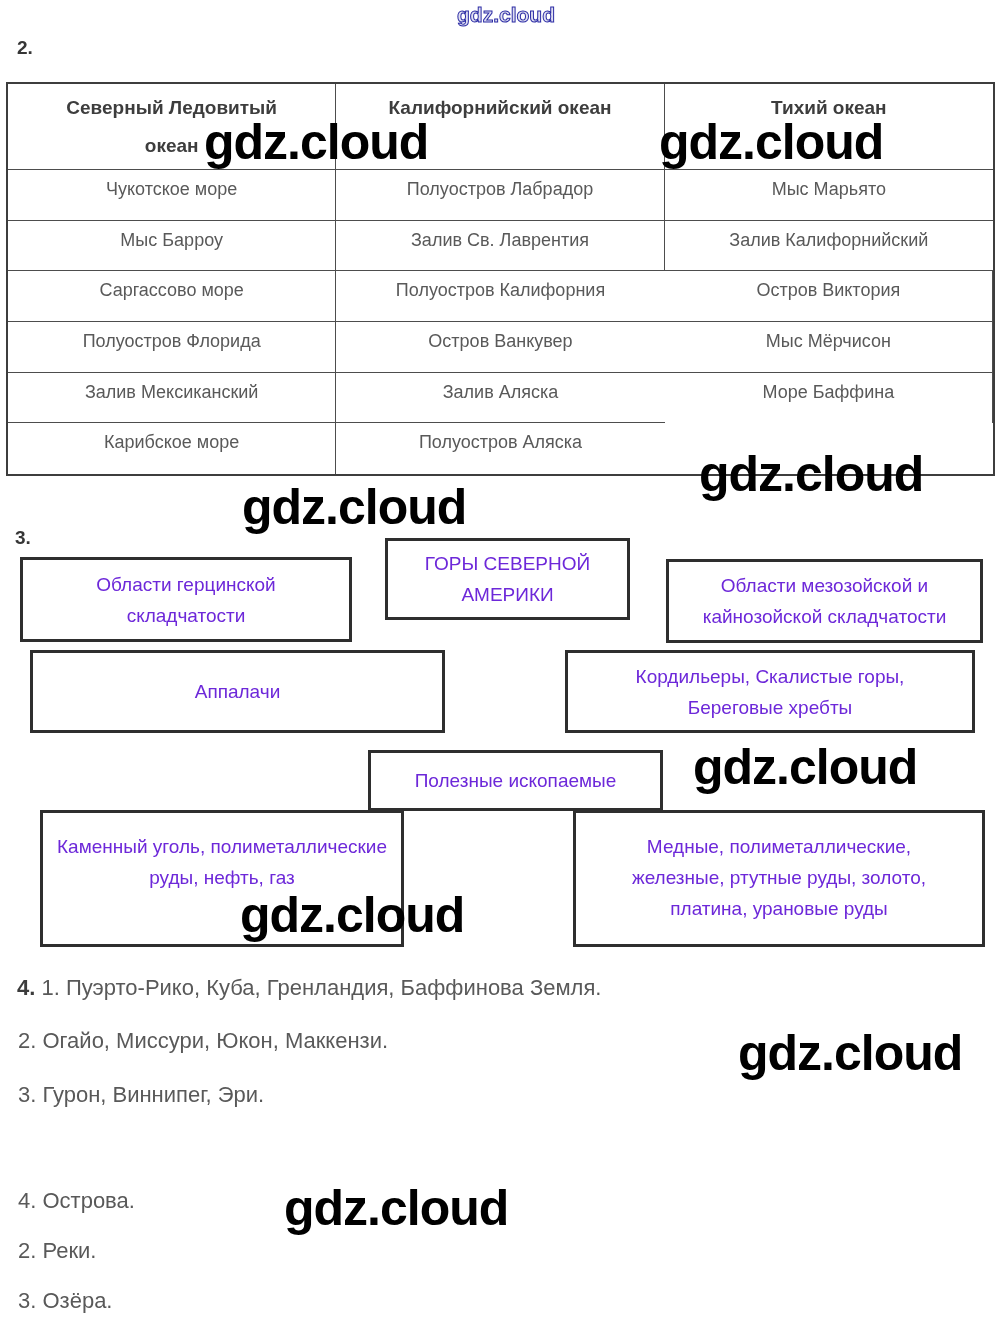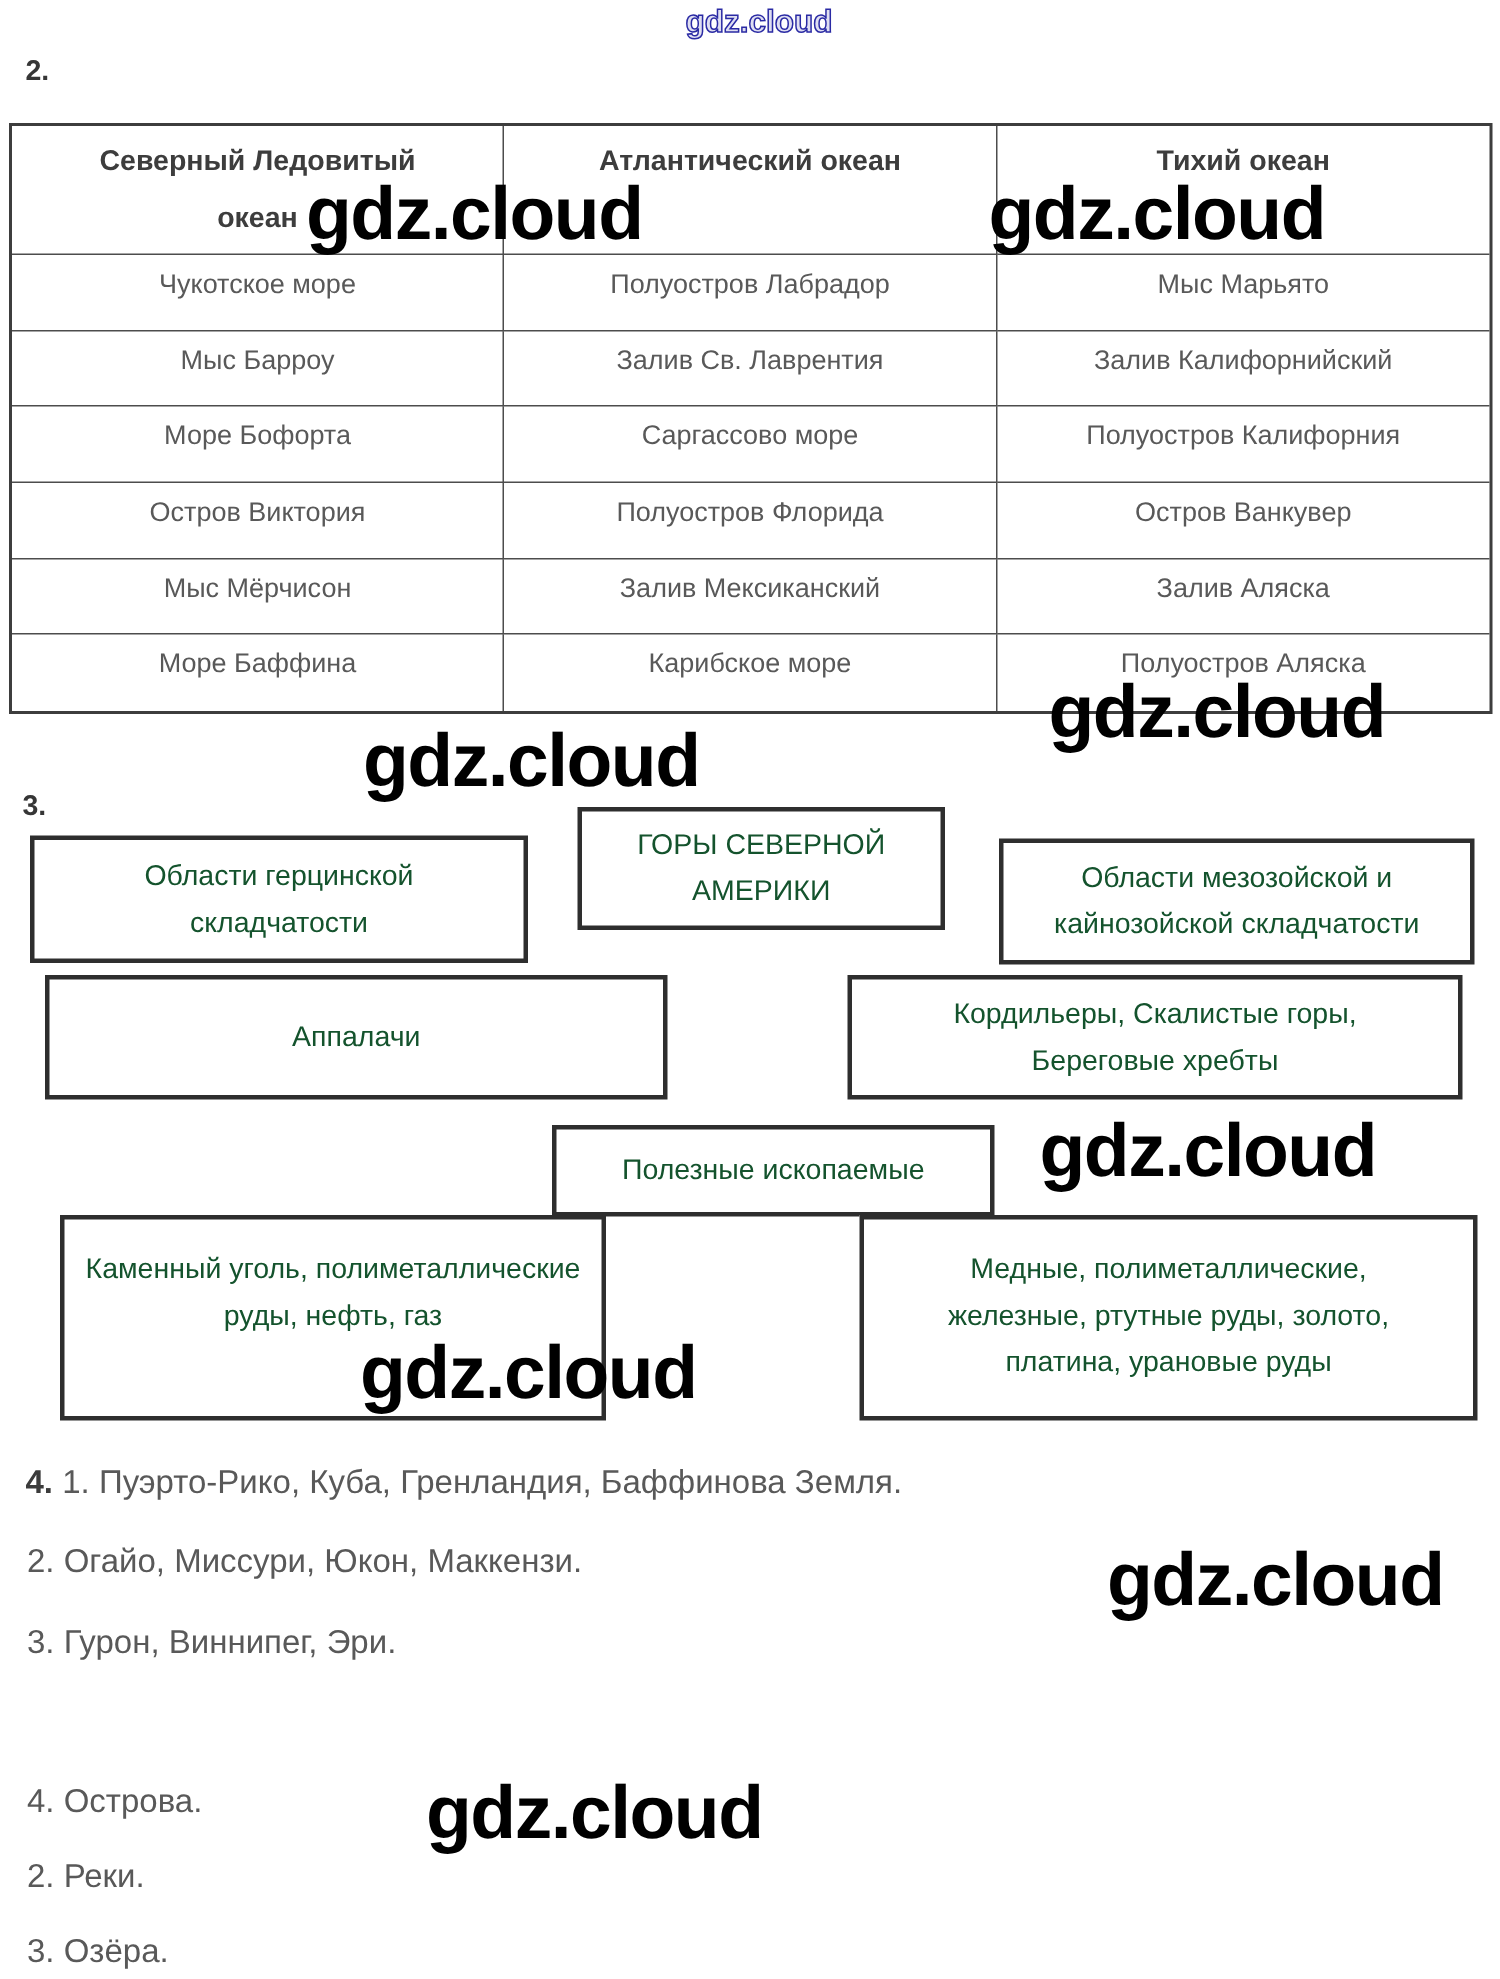--- a/index.html
+++ b/index.html
@@ -30,21 +30,21 @@
     font-weight:bold;color:#3d3d3d;font-size:19px;line-height:38px;
     padding-top:5px;white-space:pre-line;
   }
   .gcell.data{
     color:#595959;font-size:18px;padding-top:8px;line-height:22px;
   }
   
   .dbox{
     position:absolute;border:3px solid #2e2e2e;background:#ffffff;
     box-sizing:border-box;display:flex;align-items:center;justify-content:center;
-    text-align:center;color:#14532d;font-size:19px;line-height:31px;
+    text-align:center;color:#6d28d9;font-size:19px;line-height:31px;
     white-space:pre-line;padding:16px 10px;
   }
   .dbox.top-align{align-items:flex-start;padding-top:18px;}
   
   .wm{
     position:absolute;color:#000000;font-weight:bold;font-size:50px;
     line-height:1;letter-spacing:-1px;white-space:nowrap;pointer-events:none;
   }
   .wm-outline{
     position:absolute;font-weight:bold;font-size:21px;line-height:1;
@@ -62,32 +62,31 @@
 
 <div id="page">
 
   <div class="wm-outline" style="left:457px;top:4px;">gdz.cloud</div>
 
   <div class="abs num-heading" style="left:17px;top:38px;">2.</div>
 
   <div id="geo-table" class="abs">
     <div class="gcell head">Северный Ледовитый
 океан</div>
-    <div class="gcell head">Атлантический океан</div>
+    <div class="gcell head">Калифорнийский океан</div>
     <div class="gcell head last-col">Тихий океан</div>
 
     <div class="gcell data">Чукотское море</div>
     <div class="gcell data">Полуостров Лабрадор</div>
     <div class="gcell data last-col">Мыс Марьято</div>
 
     <div class="gcell data">Мыс Барроу</div>
     <div class="gcell data">Залив Св. Лаврентия</div>
     <div class="gcell data last-col">Залив Калифорнийский</div>
 
-    <div class="gcell data">Море Бофорта</div>
     <div class="gcell data">Саргассово море</div>
     <div class="gcell data last-col">Полуостров Калифорния</div>
 
     <div class="gcell data">Остров Виктория</div>
     <div class="gcell data">Полуостров Флорида</div>
     <div class="gcell data last-col">Остров Ванкувер</div>
 
     <div class="gcell data">Мыс Мёрчисон</div>
     <div class="gcell data">Залив Мексиканский</div>
     <div class="gcell data last-col">Залив Аляска</div>

